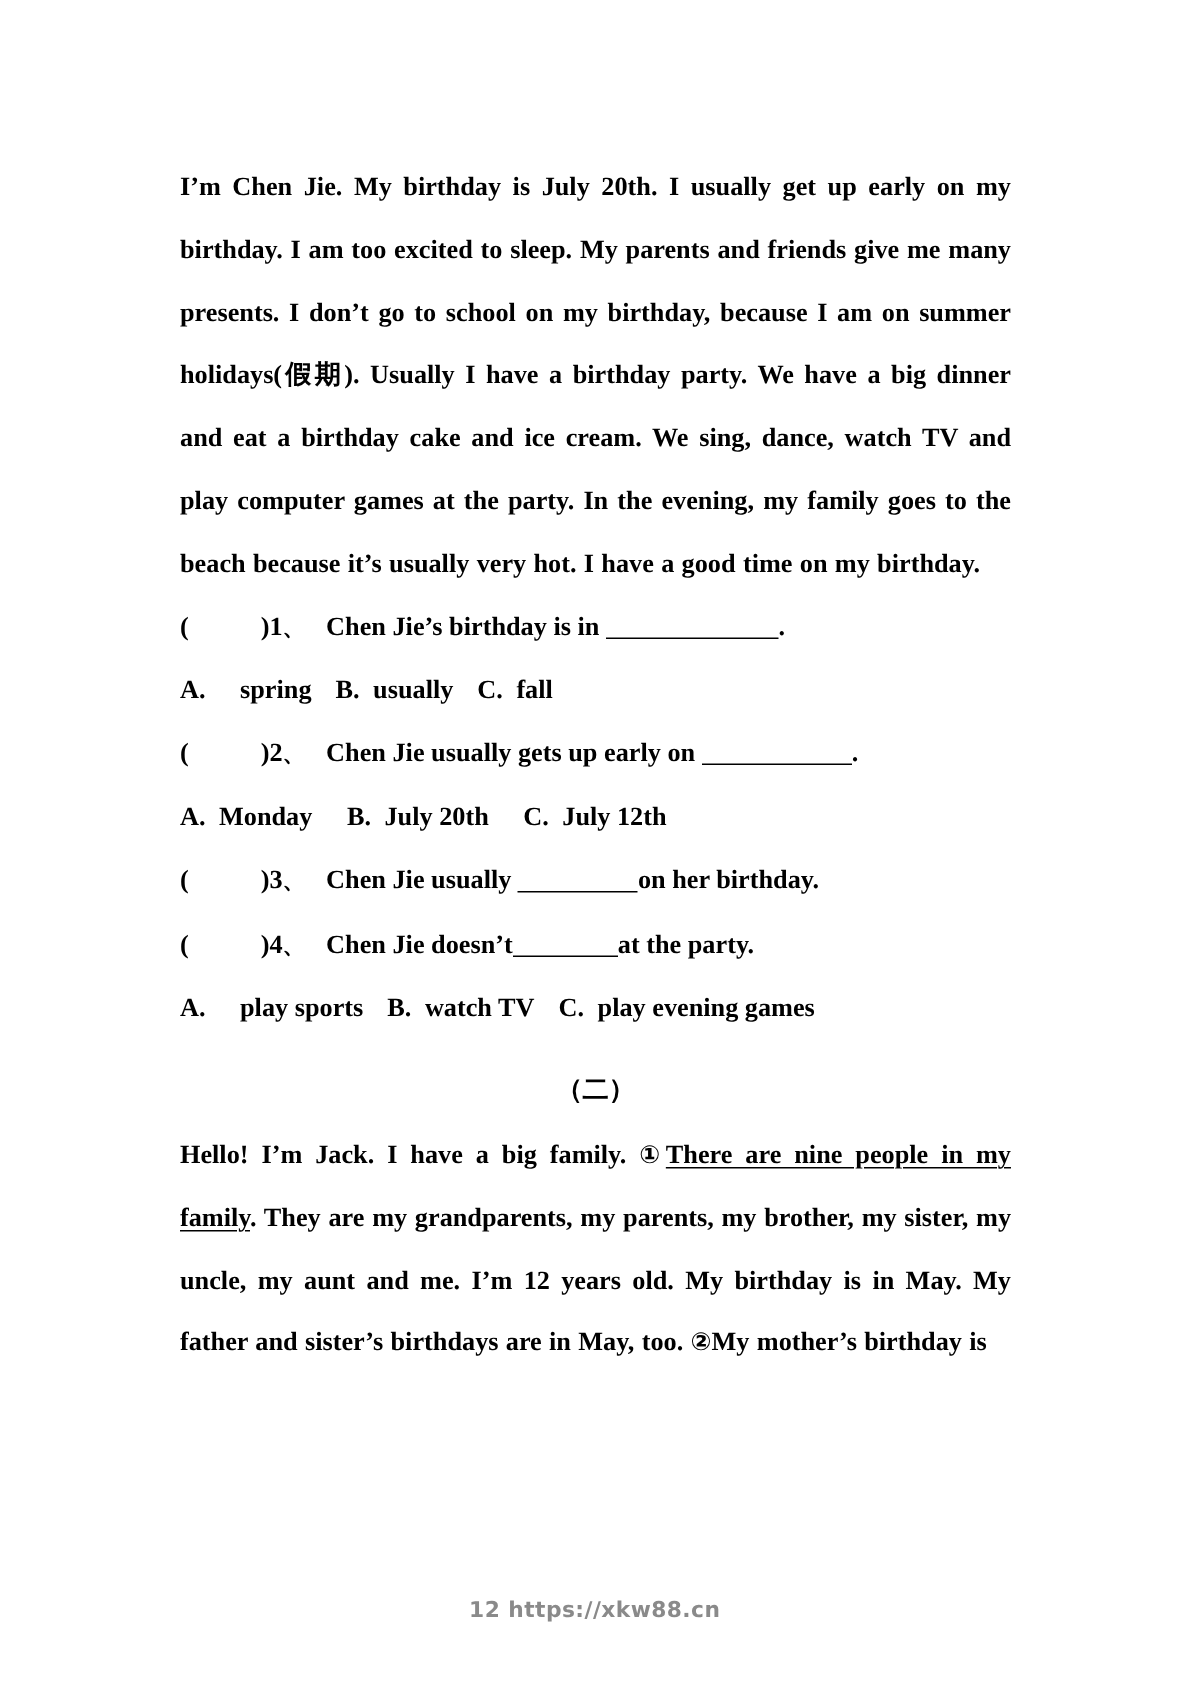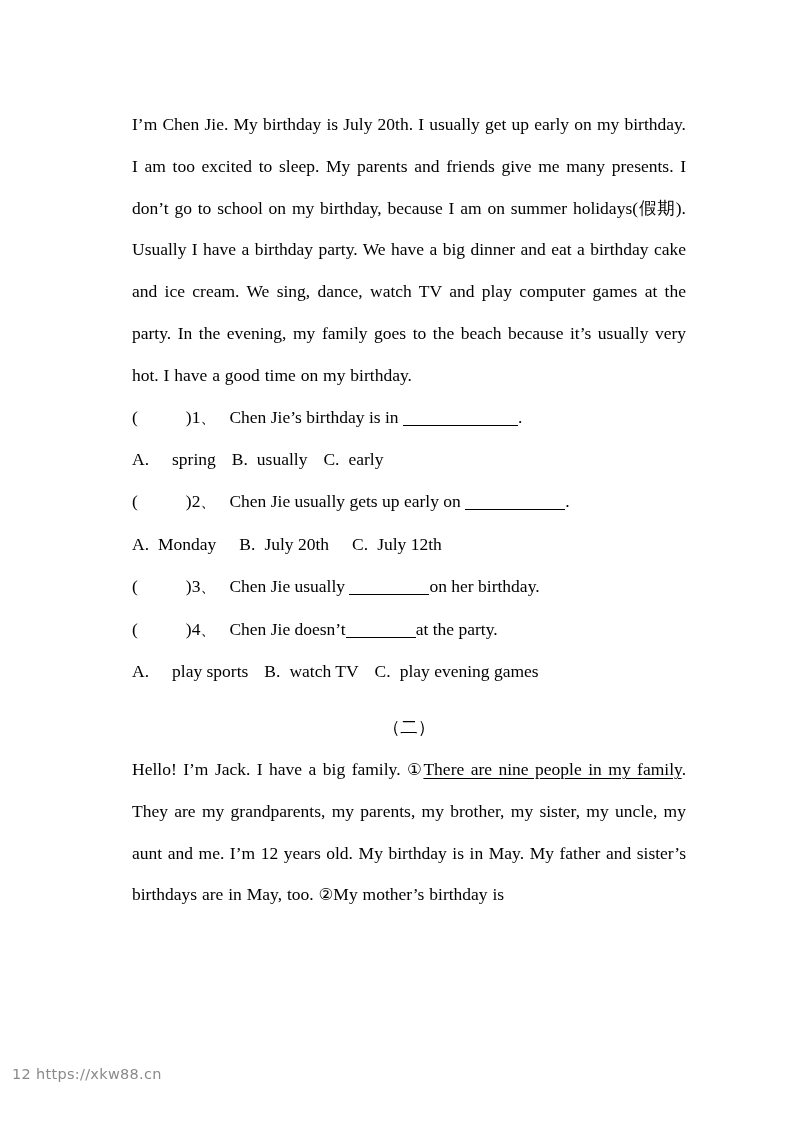--- a/index.html
+++ b/index.html
@@ -11,24 +11,25 @@
     width: 793px;
     height: 1122px;
     position: relative;
     font-family: "Liberation Serif", "DejaVu Serif", serif;
     color: #000000;
     overflow: hidden;
   }
 
   .page {
     position: absolute;
-    left: 12px;
+    left: 0;
     top: 0;
     width: 767px;
     height: 1122px;
+    font-weight: bold;
   }
 
   .content {
     position: absolute;
     left: 120px;
     top: 104px;
     width: 554px;
   }
 
   
@@ -106,20 +107,21 @@
   }
 
   .spacer-sm { height: 14px; }
 
   
   .footer {
     position: absolute;
     left: 0;
     top: 1066px;
     width: 793px;
+    text-align: center;
     font-family: "DejaVu Sans", "Liberation Sans", sans-serif;
     font-size: 14.5px;
     color: #8a8a8a;
     letter-spacing: 0.3px;
   }
 </style>
 </head>
 <body>
 
 <div class="page">
@@ -127,21 +129,21 @@
   <div class="content">
 
     <p class="passage">I’m Chen Jie. My birthday is July 20th. I usually get up early on my birthday. I am too excited to sleep. My parents and friends give me many presents. I don’t go to school on my birthday, because I am on summer holidays(假期). Usually I have a birthday party. We have a big dinner and eat a birthday cake and ice cream. We sing, dance, watch TV and play computer games at the party. In the evening, my family goes to the beach because it’s usually very hot. I have a good time on my birthday.</p>
 
     <p class="qline">
       <span>(</span><span class="paren-gap"></span><span>)</span><span class="q-num">1</span><span class="q-sep">、</span><span class="q-gap"></span><span>Chen Jie’s birthday is in</span>
       <span class="blank b-115"></span><span>.</span>
     </p>
 
     <p class="optline">
-      <span>A.</span><span class="opt-gap-lg"></span><span>spring</span><span class="opt-gap"></span><span>B.</span><span class="opt-gap-sm"></span><span>usually</span><span class="opt-gap"></span><span>C.</span><span class="opt-gap-sm"></span><span>early</span>
+      <span>A.</span><span class="opt-gap-lg"></span><span>spring</span><span class="opt-gap"></span><span>B.</span><span class="opt-gap-sm"></span><span>usually</span><span class="opt-gap"></span><span>C.</span><span class="opt-gap-sm"></span><span>fall</span>
     </p>
 
     <p class="qline">
       <span>(</span><span class="paren-gap"></span><span>)</span><span class="q-num">2</span><span class="q-sep">、</span><span class="q-gap"></span><span>Chen Jie usually gets up early on</span>
       <span class="blank b-100"></span><span>.</span>
     </p>
 
     <p class="optline">
       <span>A.</span><span class="opt-gap-sm"></span><span>Monday</span><span class="opt-gap-lg"></span><span>B.</span><span class="opt-gap-sm"></span><span>July 20th</span><span class="opt-gap-lg"></span><span>C.</span><span class="opt-gap-sm"></span><span>July 12th</span>
     </p>

